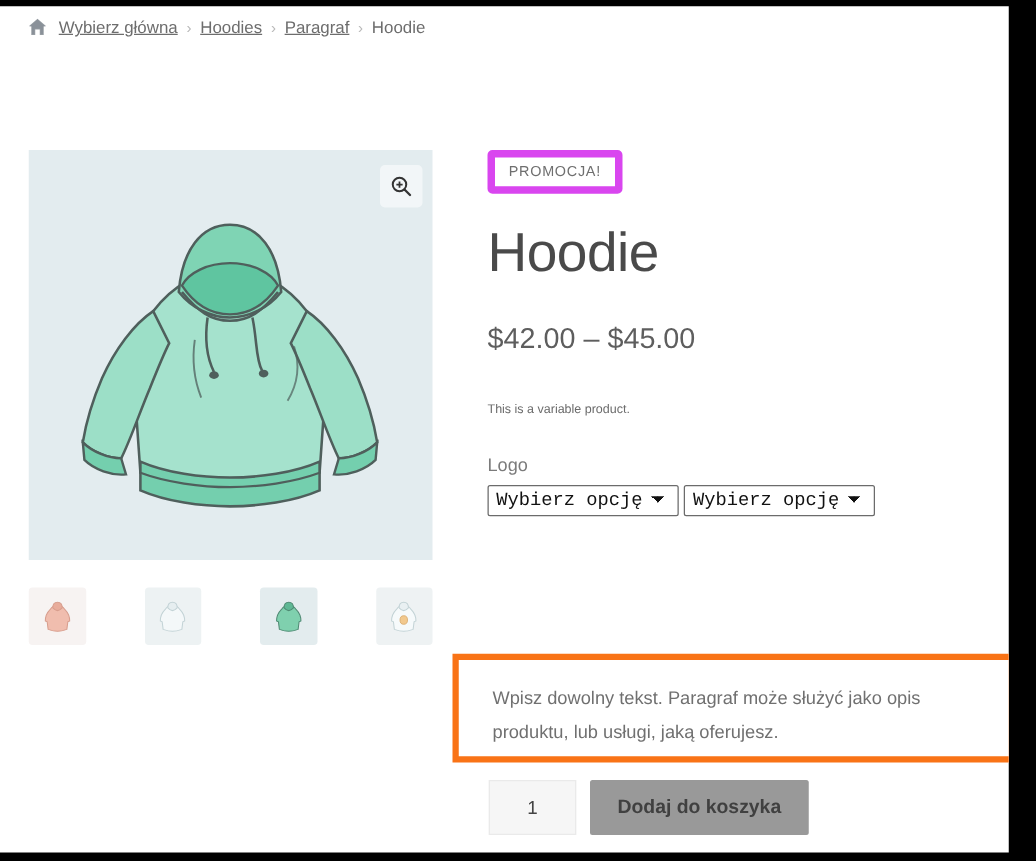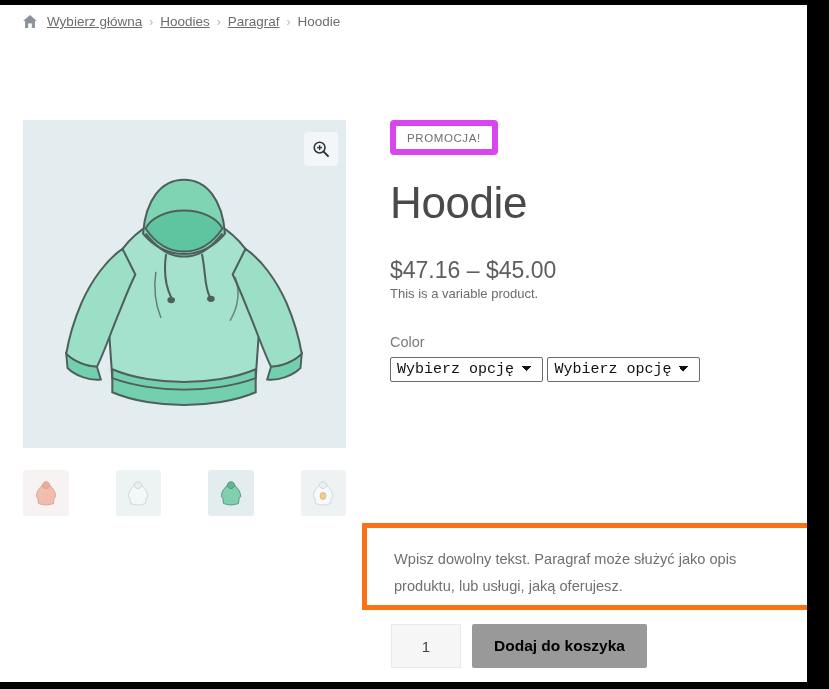--- a/index.html
+++ b/index.html
@@ -93,21 +93,22 @@
     line-height: 1.05;
     letter-spacing: -0.4px;
   }
   #price {
     margin-top: 31px;
     font-size: 23px;
     color: #5e5e5e;
     font-weight: 400;
   }
   #short-desc {
-    font-size: 13px;
+    margin-top: 36px;
+    font-size: 10px;
     color: #6b6b6b;
     line-height: 1.6;
   }
 
   .attr-label {
     margin-top: 29px;
     font-size: 14.5px;
     color: #7b7b7b;
   }
   .attr-select {
@@ -164,21 +165,21 @@
     text-align: center;
     font-family: "Liberation Sans", sans-serif;
     font-size: 15px;
     color: #444;
   }
   #add-to-cart {
     margin-left: 11px;
     min-width: 164px;
     height: 44px;
     background: #999999;
-    color: #000000;
+    color: #404040;
     border: none;
     border-radius: 2px;
     font-family: "Liberation Sans", sans-serif;
     font-size: 15.5px;
     font-weight: bold;
     padding: 0 22px;
     cursor: pointer;
   }
 </style>
 </head>
@@ -280,24 +281,24 @@
           <path d="M15 11 C15 7 17 5 20 5 C23 5 25 7 25 11 C23 13 22 14 20 14 C18 14 17 13 15 11 Z" fill="#e9f0f2" stroke="#c3d3d6" stroke-width="1.1"></path>
           <ellipse cx="20" cy="24" rx="4" ry="4.6" fill="#f2c98e" stroke="#d9ab6d" stroke-width="0.9"></ellipse>
         </svg>
       </div>
     </div>
   </div>
 
   <div id="summary">
     <div id="promo-badge">PROMOCJA!</div>
     <h1 id="product-title">Hoodie</h1>
-    <div id="price">$47.16 – $45.00</div>
+    <div id="price">$42.00 – $45.00</div>
     <div id="short-desc">This is a variable product.</div>
 
-    <div class="attr-label">Color</div>
+    <div class="attr-label">Logo</div>
     <select class="attr-select">
       <option>Wybierz opcję</option>
     </select>
 
     <select class="attr-select">
       <option>Wybierz opcję</option>
     </select>
   </div>
 
   <div id="green-box">

